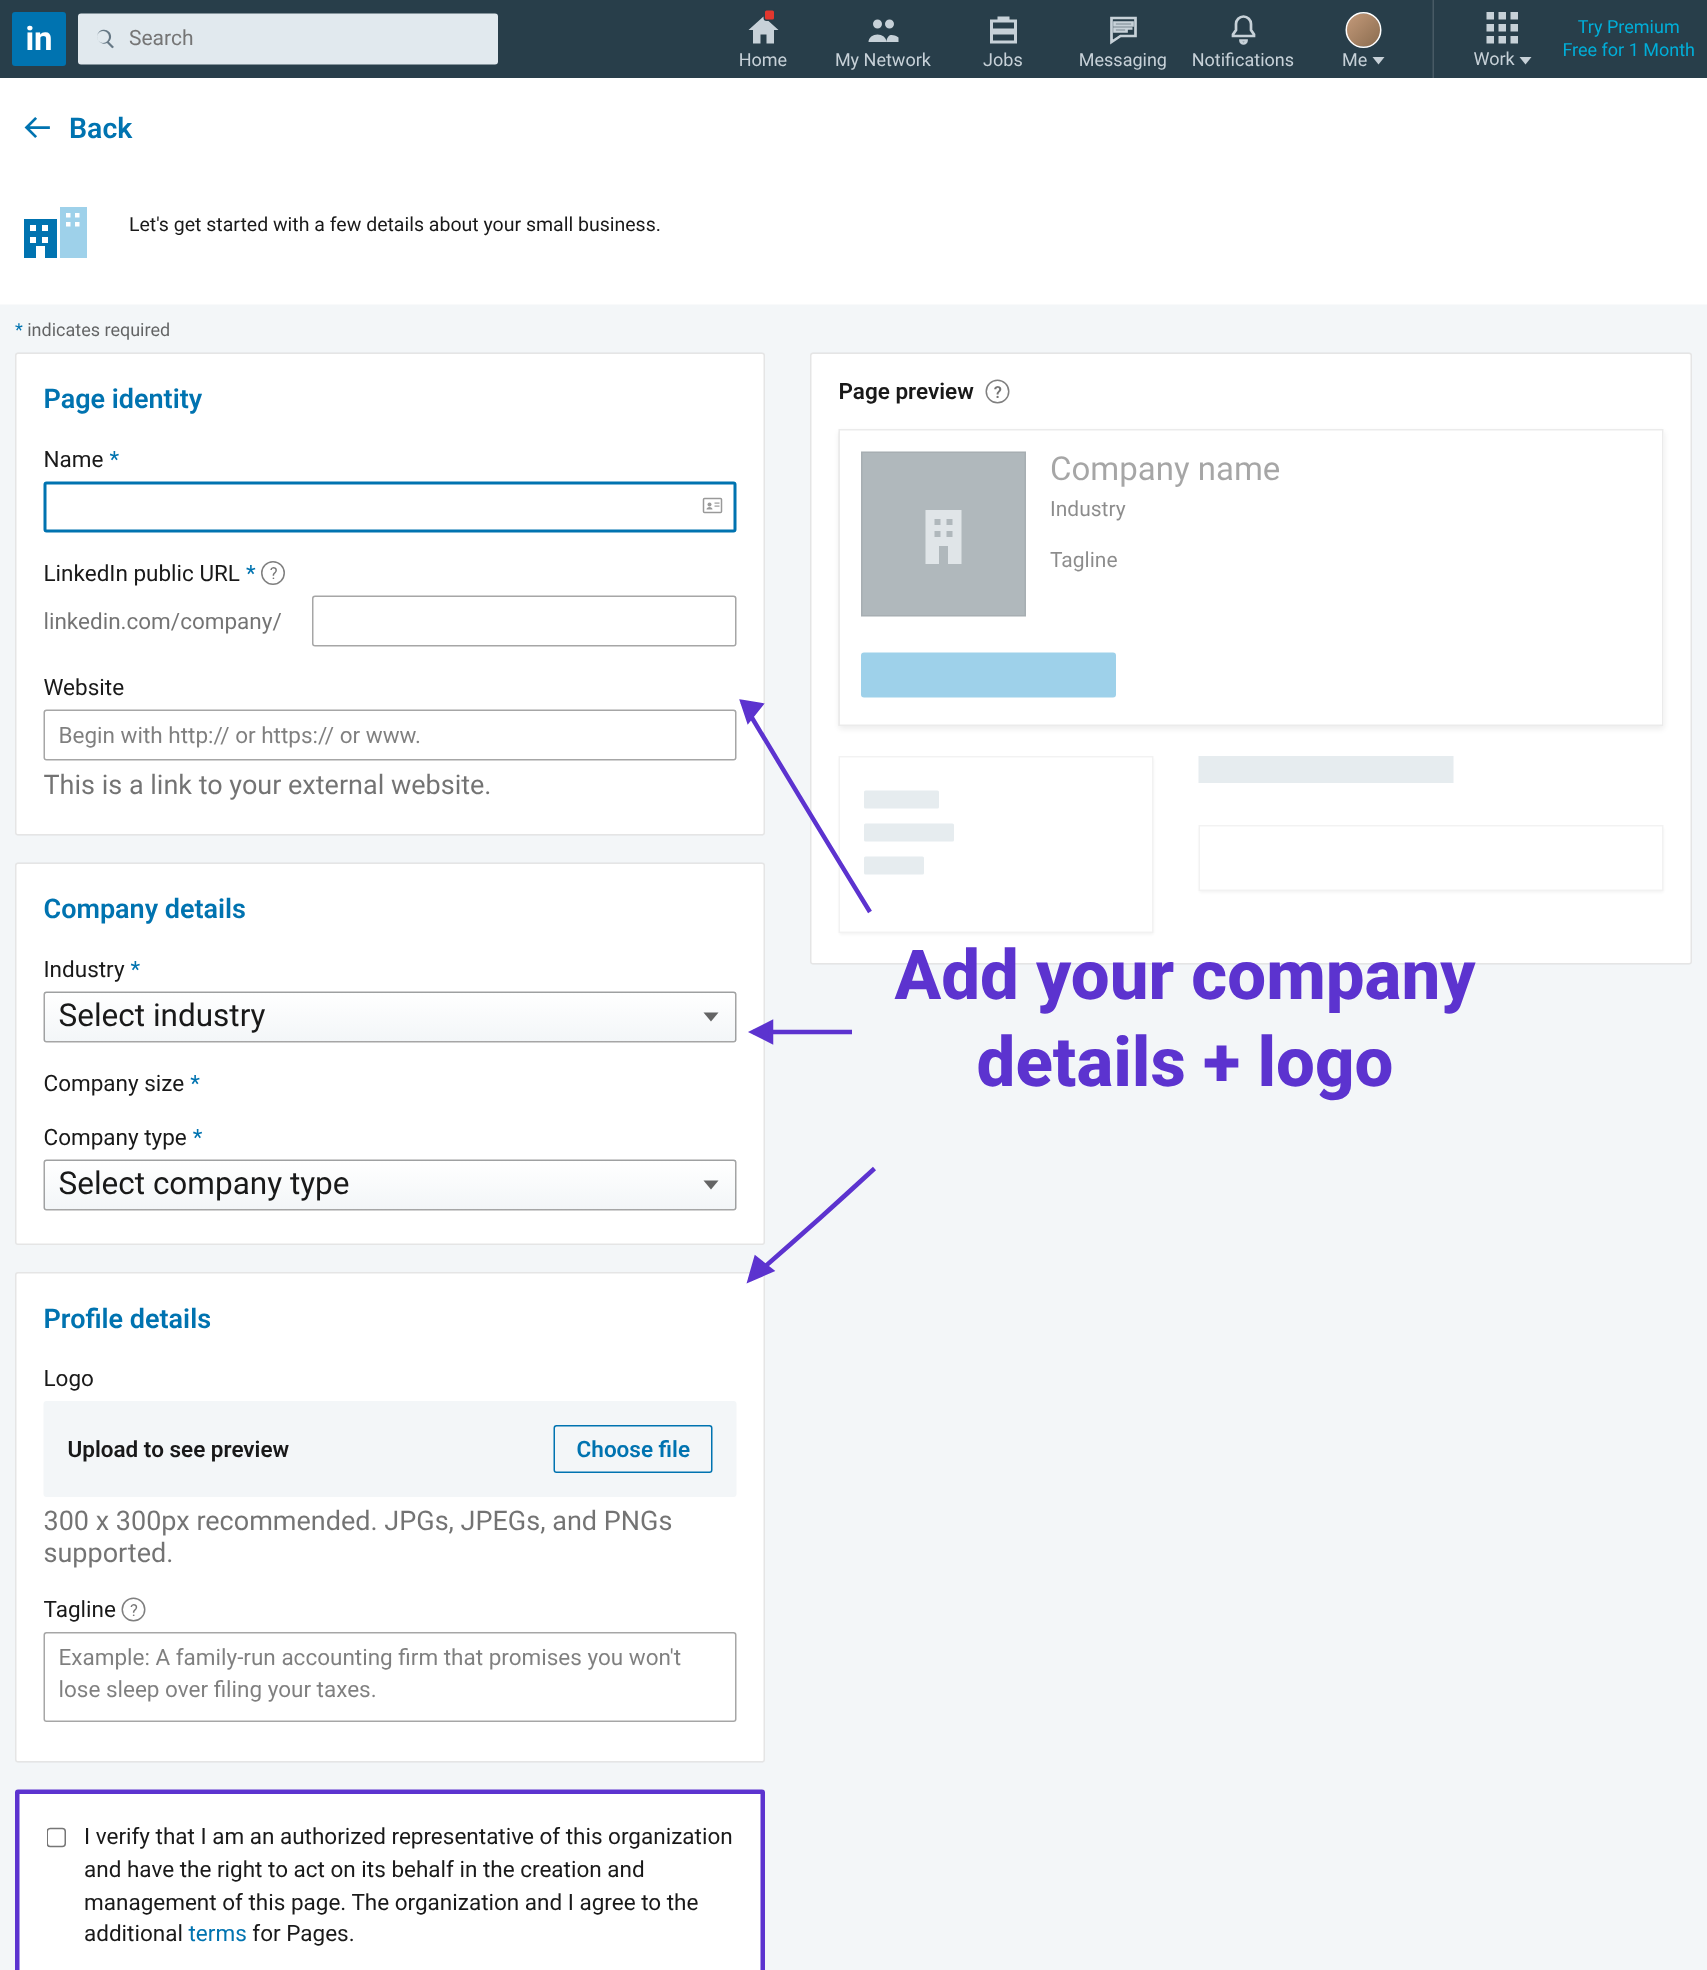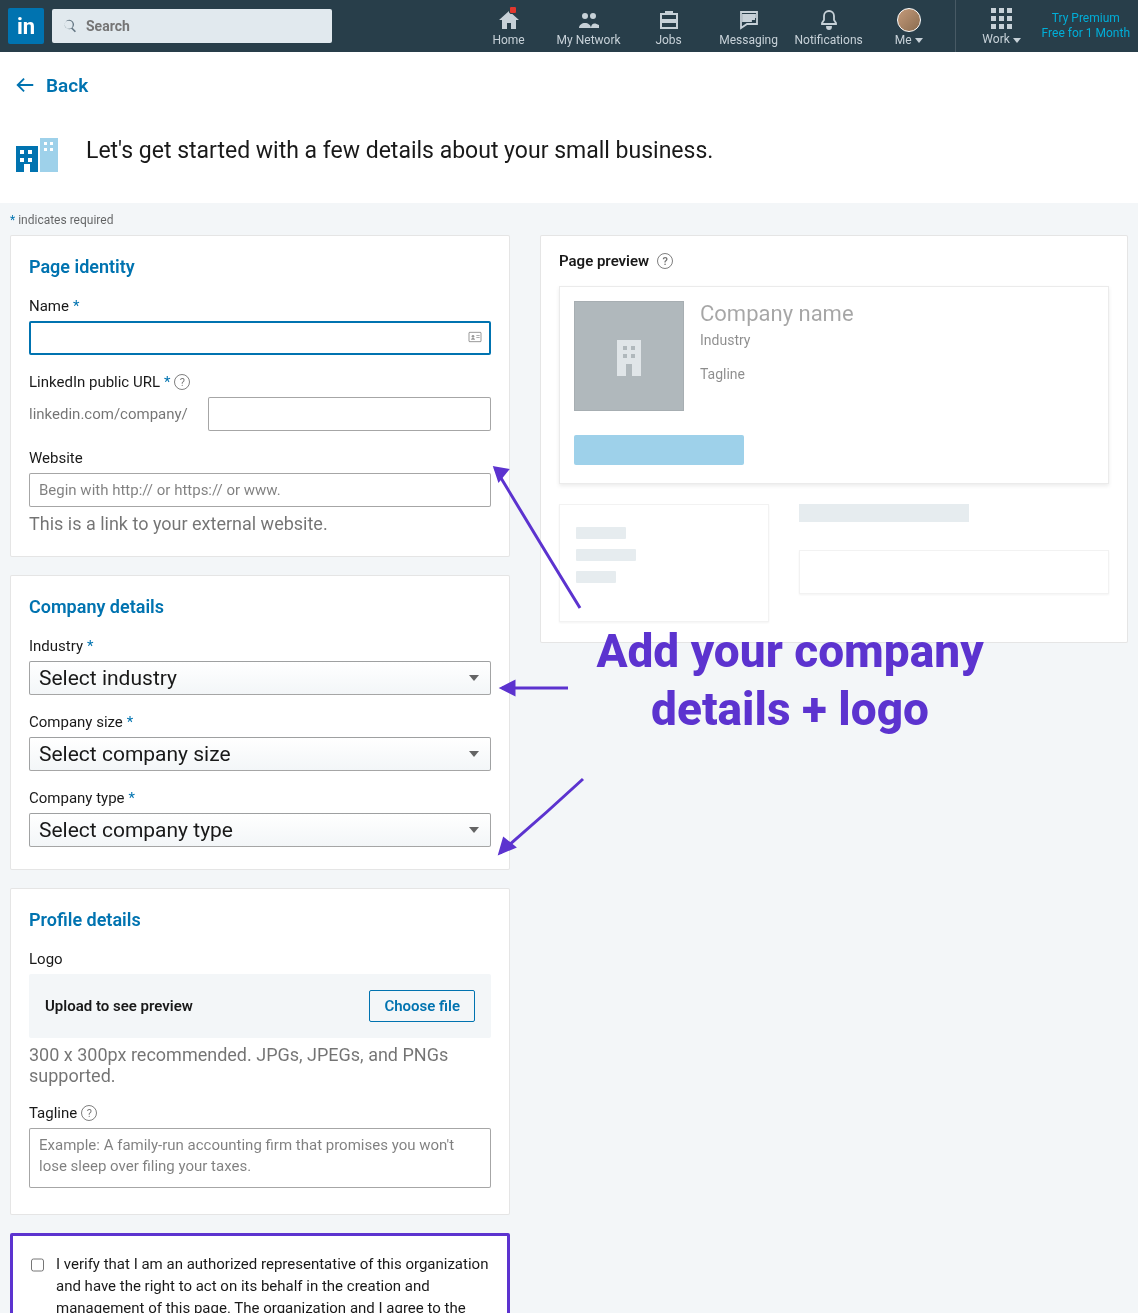--- a/index.html
+++ b/index.html
@@ -2,41 +2,41 @@
 <html><head>
   <meta charset="utf-8">
   <style>
     * { margin: 0; padding: 0; box-sizing: border-box; font-family: -apple-system, BlinkMacSystemFont, "Segoe UI", Roboto, Helvetica, Arial, sans-serif; }
     body { background: #fff; color: rgba(0,0,0,0.9); width: 1138px; }
 
     
     .topnav { background: #283e4a; height: 52px; display: flex; align-items: center; padding: 0 8px; }
     .logo-in { width: 36px; height: 36px; background: #0073b0; color: #fff; display:flex; align-items:center; justify-content:center; font-weight:700; font-size:22px; border-radius:2px; margin-right:8px;}
     .search-box { position:relative; flex: 0 0 280px; }
-    .search-box input{ width:100%; height:34px; border:none; border-radius:2px; background:#e1e9ee; padding:0 22px 0 34px; font-size:14px; color:#283e4a;font-weight:bold;}
+    .search-box input{ width:100%; height:34px; border:none; border-radius:2px; background:#e1e9ee; padding:0 22px 0 34px; font-size:14px; color:#283e4a;}
     .search-box svg{ position:absolute; left:10px; top:9px; fill:#667885; width:16px; height:16px;}
     .nav-spacer{ flex:1; }
     .nav-item{ color:#c7d1d8; text-align:center; min-width:80px; font-size:12px; cursor:pointer; position:relative; padding-top:4px;}
     .nav-item svg{ width:24px; height:24px; fill:#c7d1d8; display:block; margin:0 auto 1px auto;}
     .nav-item .label{ display:block; line-height:1.3; font-size:12px;}
     .badge{ position:absolute; top:2px; left:50%; width:8px; height:8px; background:#e2372e; border-radius:2px; border:1px solid #283e4a;}
     .me-avatar{ width:24px; height:24px; border-radius:50%; background:linear-gradient(135deg,#c49a7a,#8a6c4f); margin:0 auto 1px auto; border:1px solid #fff;}
     .caret{ display:inline-block; width:0; height:0; border-left:4px solid transparent; border-right:4px solid transparent; border-top:5px solid #c7d1d8; margin-left:3px; vertical-align:middle;}
     .nav-divider{ width:1px; height:52px; background:rgba(255,255,255,0.15); margin:0 6px;}
     .apps-icon{ width:22px; height:22px; display:grid; grid-template-columns:repeat(3,5px); grid-template-rows:repeat(3,5px); gap:3px; margin:0 auto 2px auto;}
     .apps-icon span{ background:#c7d1d8; width:5px; height:5px;}
     .premium-link{ color:#00aed8; font-size:12px; line-height:1.25; text-align:center; max-width:110px; cursor:pointer;}
 
     
     .back-row{ padding:22px 14px 12px 14px; }
     .back-link{ display:inline-flex; align-items:flex-start; color:#0073b0; font-weight:600; font-size:19px; cursor:pointer; gap:10px;}
     .back-link svg{ width:22px; height:22px; fill:none; stroke:#0073b0; stroke-width:2;}
     .intro-row{ display:flex; align-items:center; padding:14px 14px 28px 14px; gap:24px; border-bottom:1px solid rgba(0,0,0,0); }
     .bld-icon{ width:48px; height:48px; }
-    .intro-text{ font-size:23px; color:rgba(0,0,0,0.9); }
+    .intro-text{ font-size:13px; color:rgba(0,0,0,0.9); }
 
     
     .gray-area{ background:#f3f6f8; padding:0 0 0 0; position:relative; min-height:1100px;}
     .req-note{ font-size:12px; color:rgba(0,0,0,0.6); padding:10px 14px 8px 10px;}
     .req-note .ast{ color:#0073b0; }
     .cols{ display:flex; gap:30px; padding:0 10px;}
     .left-col{ width:500px; flex:0 0 500px;}
     .right-col{ flex:1; position:relative;}
 
     .card{ background:#fff; border:1px solid rgba(0,0,0,0.1); border-radius:2px; margin-bottom:18px; padding:20px 18px 22px 18px;}
@@ -246,21 +246,20 @@
               <span>Industry</span> 
               <span class="star">*</span>
             </div>
           <div class="select"><select><option>Select industry</option></select></div>
         </div>
         <div class="field">
           <div class="field-label">
               <span>Company size</span> 
               <span class="star">*</span>
             </div>
-          <div class="select"><select><option>Select company size</option></select></div>
         </div>
         <div class="field">
           <div class="field-label">
               <span>Company type</span> 
               <span class="star">*</span>
             </div>
           <div class="select"><select><option>Select company type</option></select></div>
         </div>
       </div>
 

